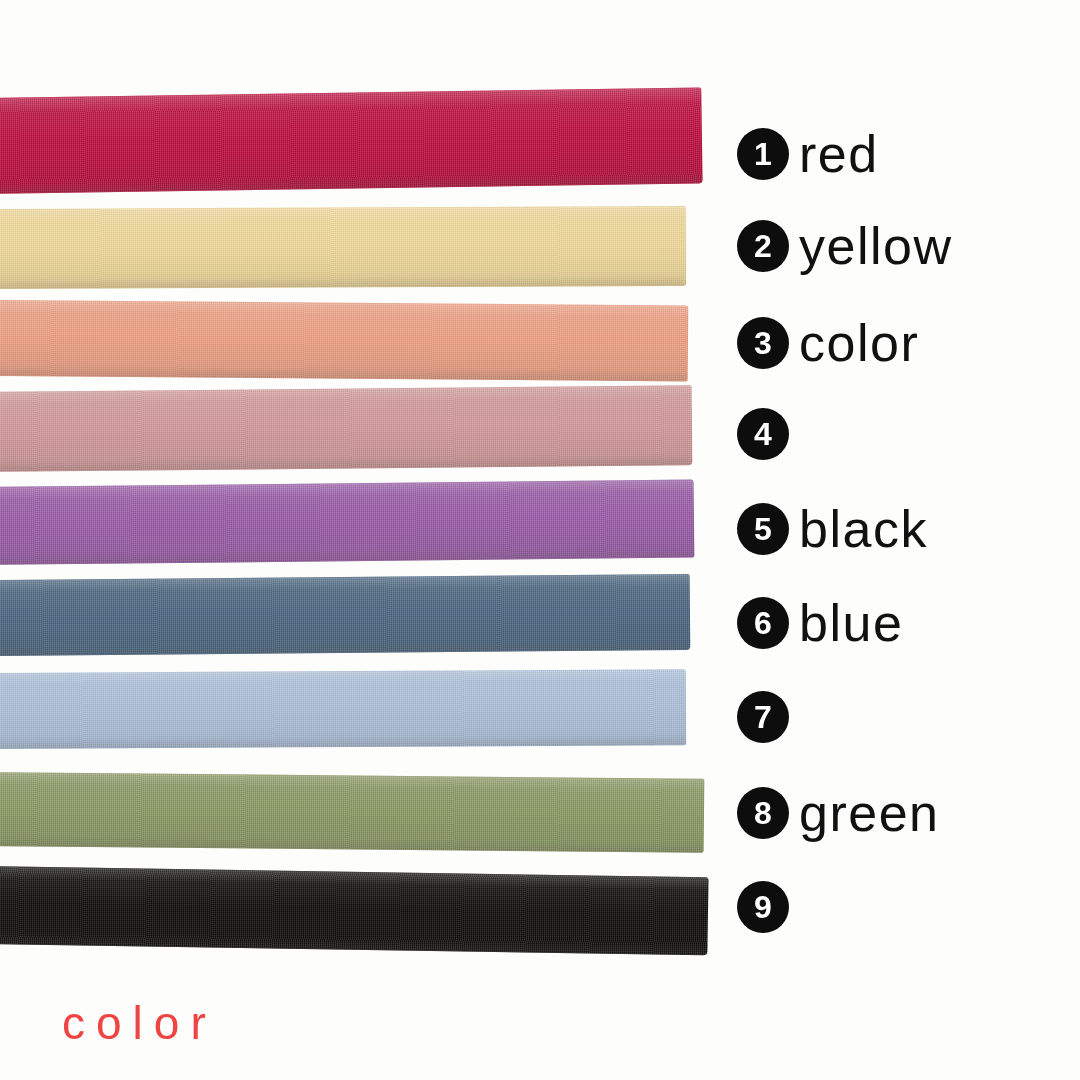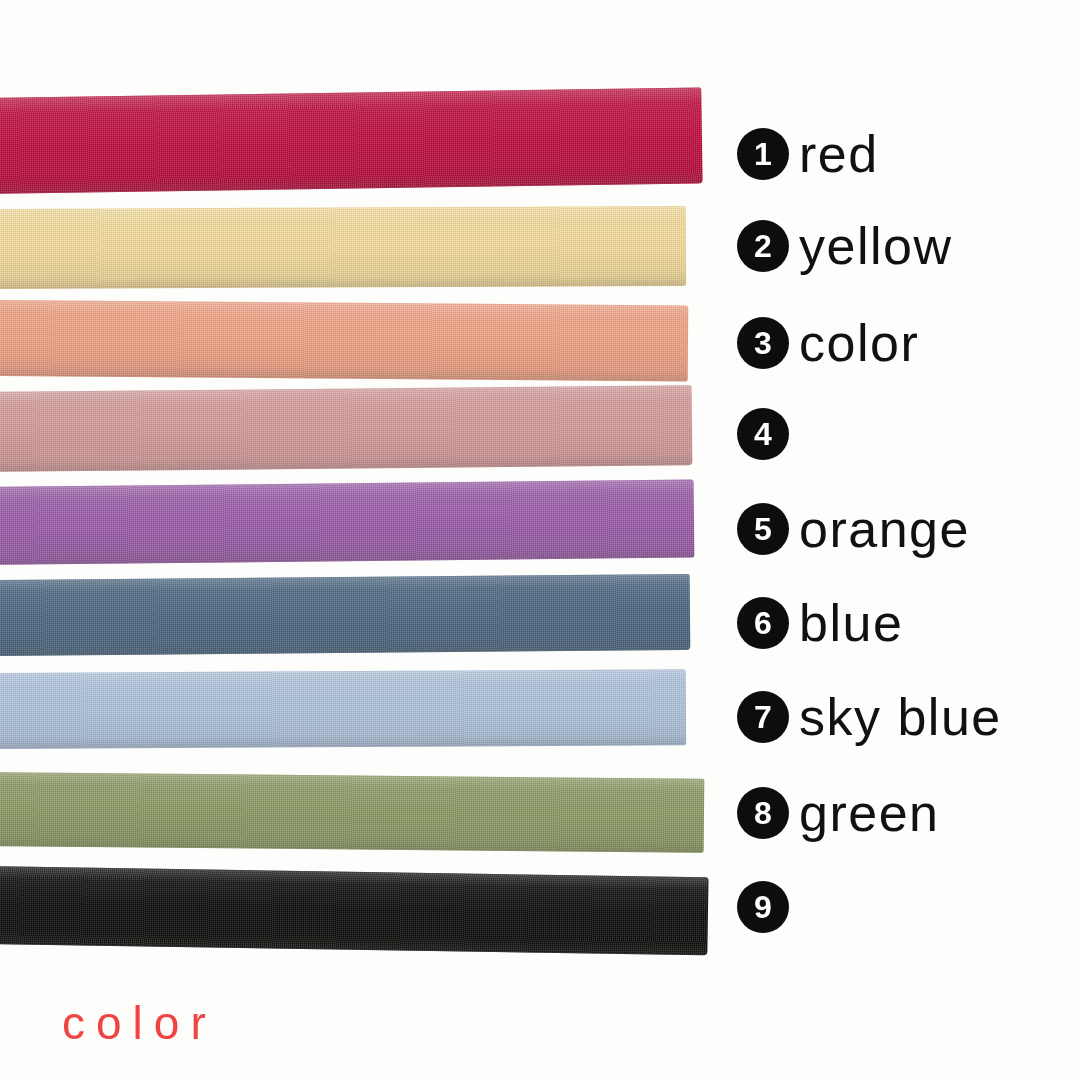--- a/index.html
+++ b/index.html
@@ -153,29 +153,28 @@
       </div>
       <div class="legend-row" style="top: 317px;">
         <div class="badge">3</div>
         <div class="legend-label">color</div>
       </div>
       <div class="legend-row" style="top: 408px;">
         <div class="badge">4</div>
       </div>
       <div class="legend-row" style="top: 503px;">
         <div class="badge">5</div>
-        <div class="legend-label">orange</div>
+        <div class="legend-label">black</div>
       </div>
       <div class="legend-row" style="top: 597px;">
         <div class="badge">6</div>
         <div class="legend-label">blue</div>
       </div>
       <div class="legend-row" style="top: 691px;">
         <div class="badge">7</div>
-        <div class="legend-label">sky blue</div>
       </div>
       <div class="legend-row" style="top: 787px;">
         <div class="badge">8</div>
         <div class="legend-label">green</div>
       </div>
       <div class="legend-row" style="top: 881px;">
         <div class="badge">9</div>
       </div>
     </div>
 

